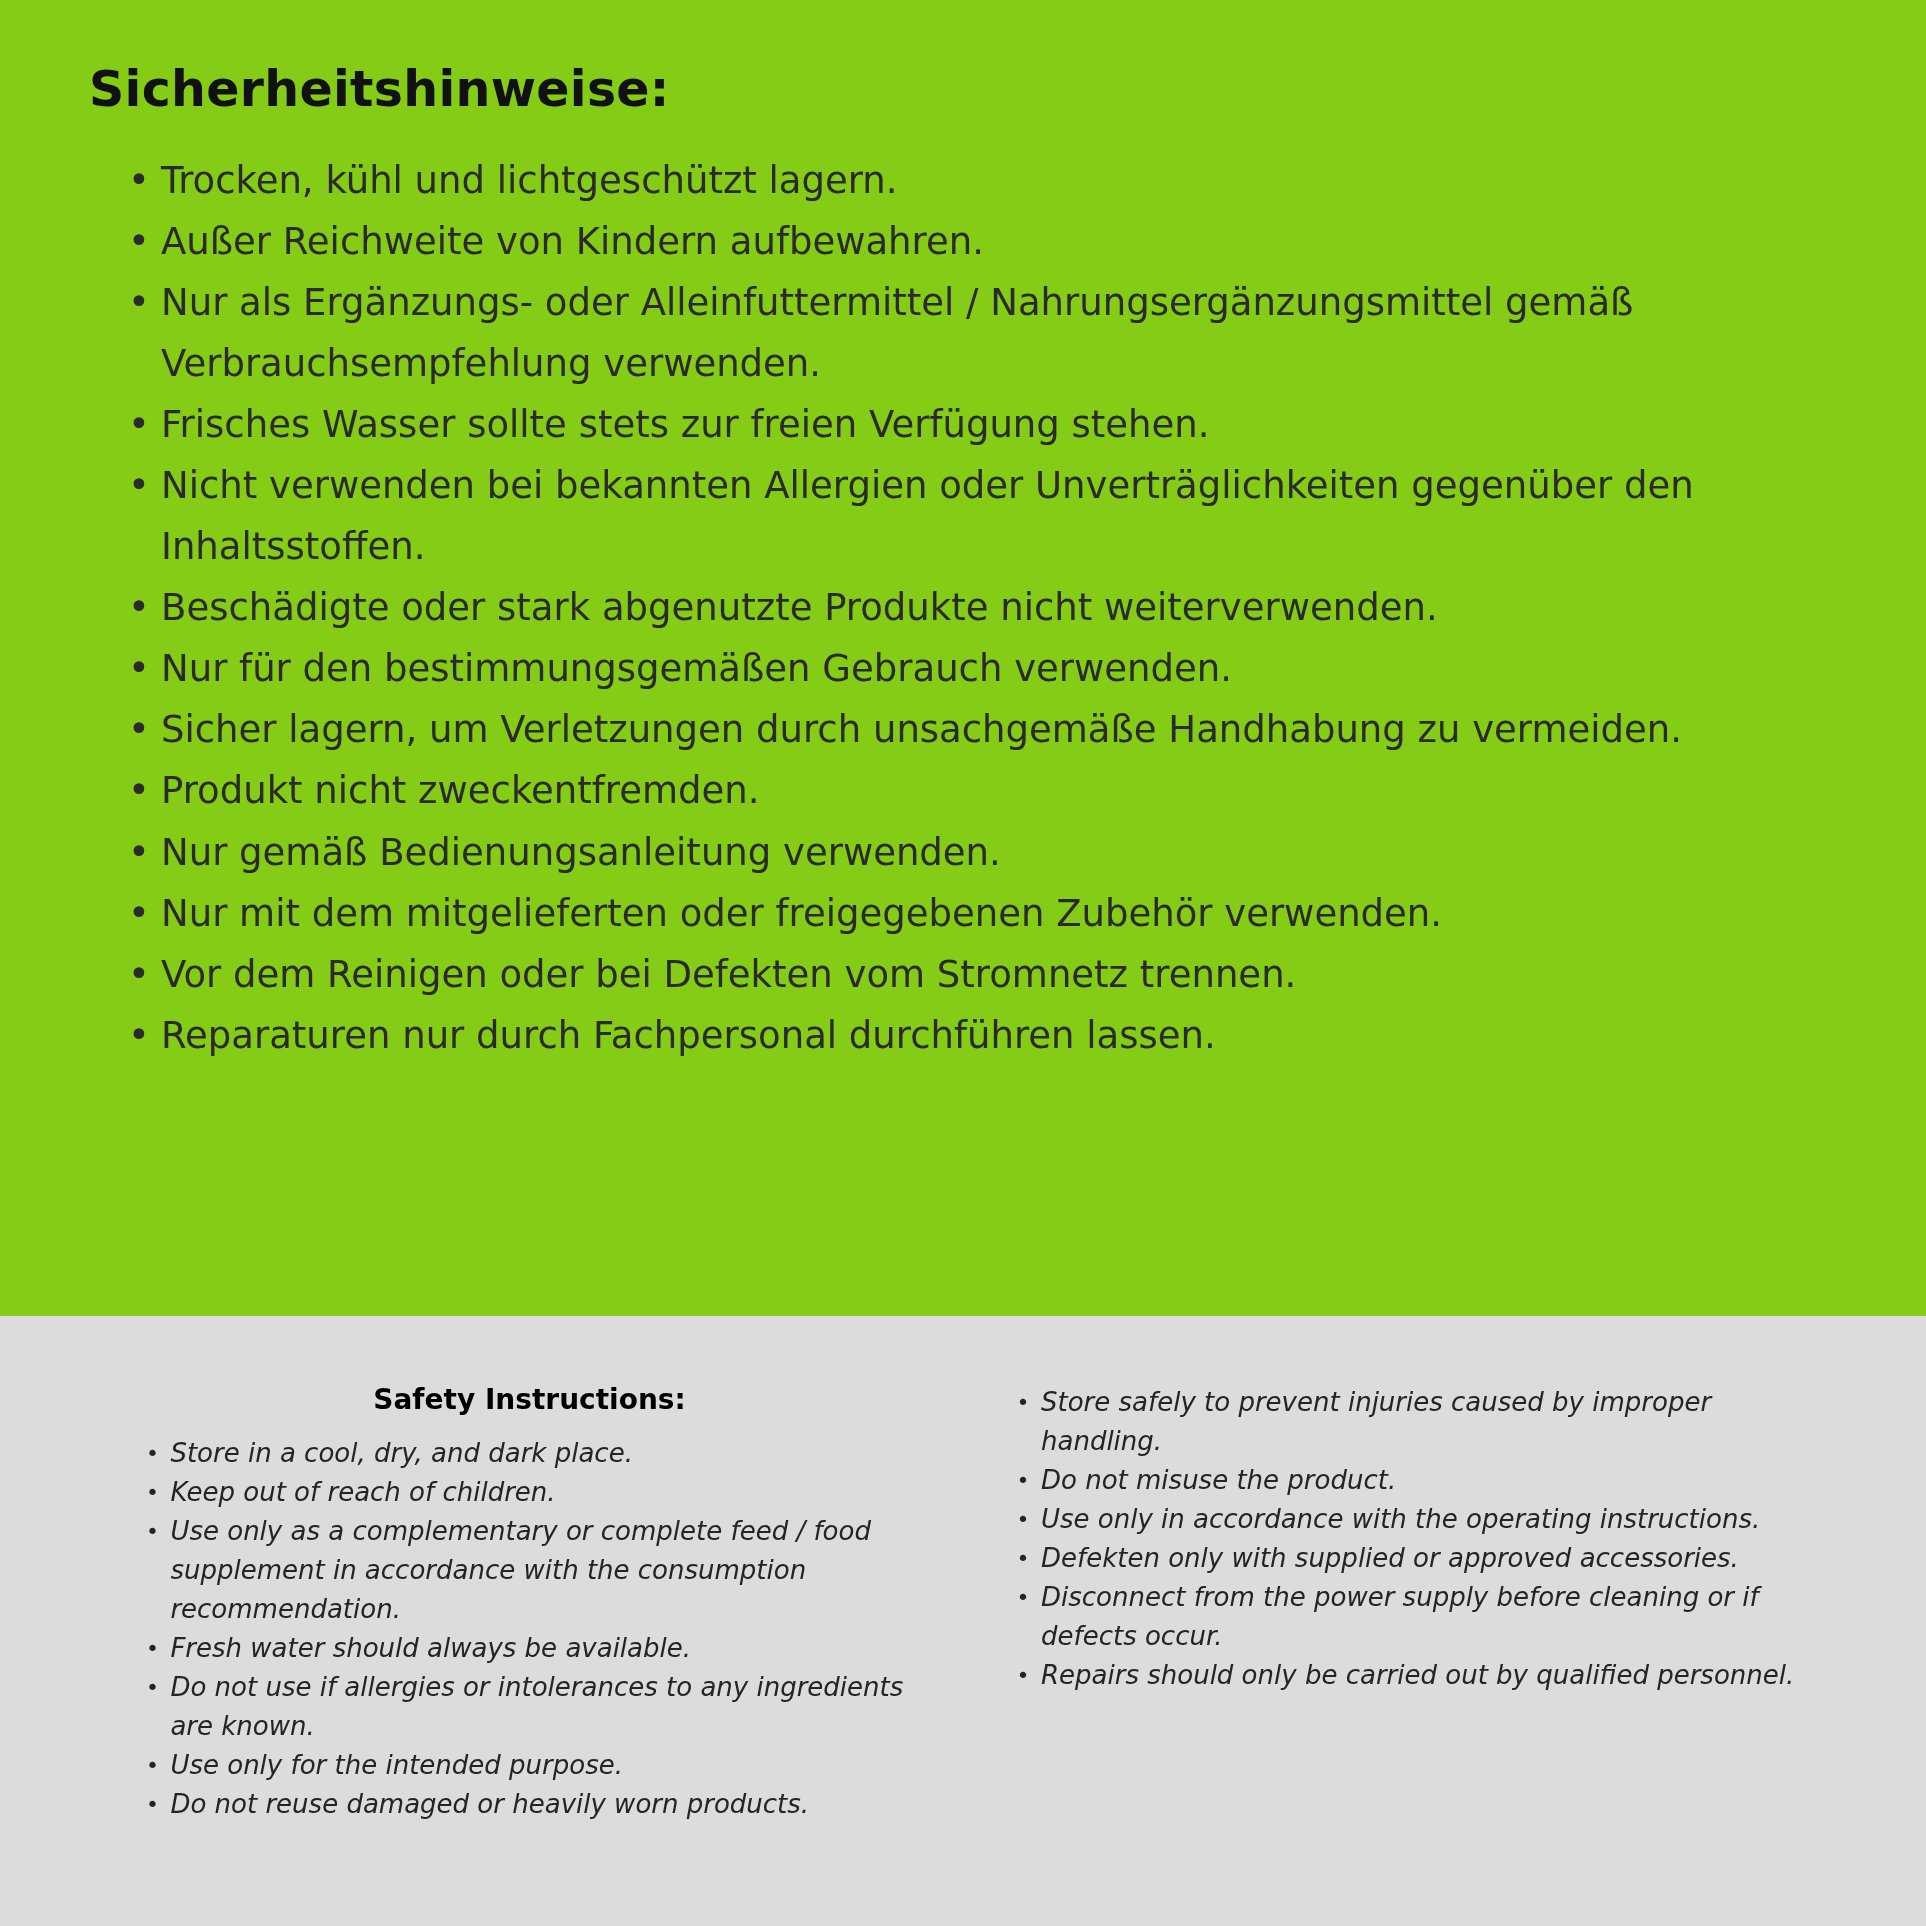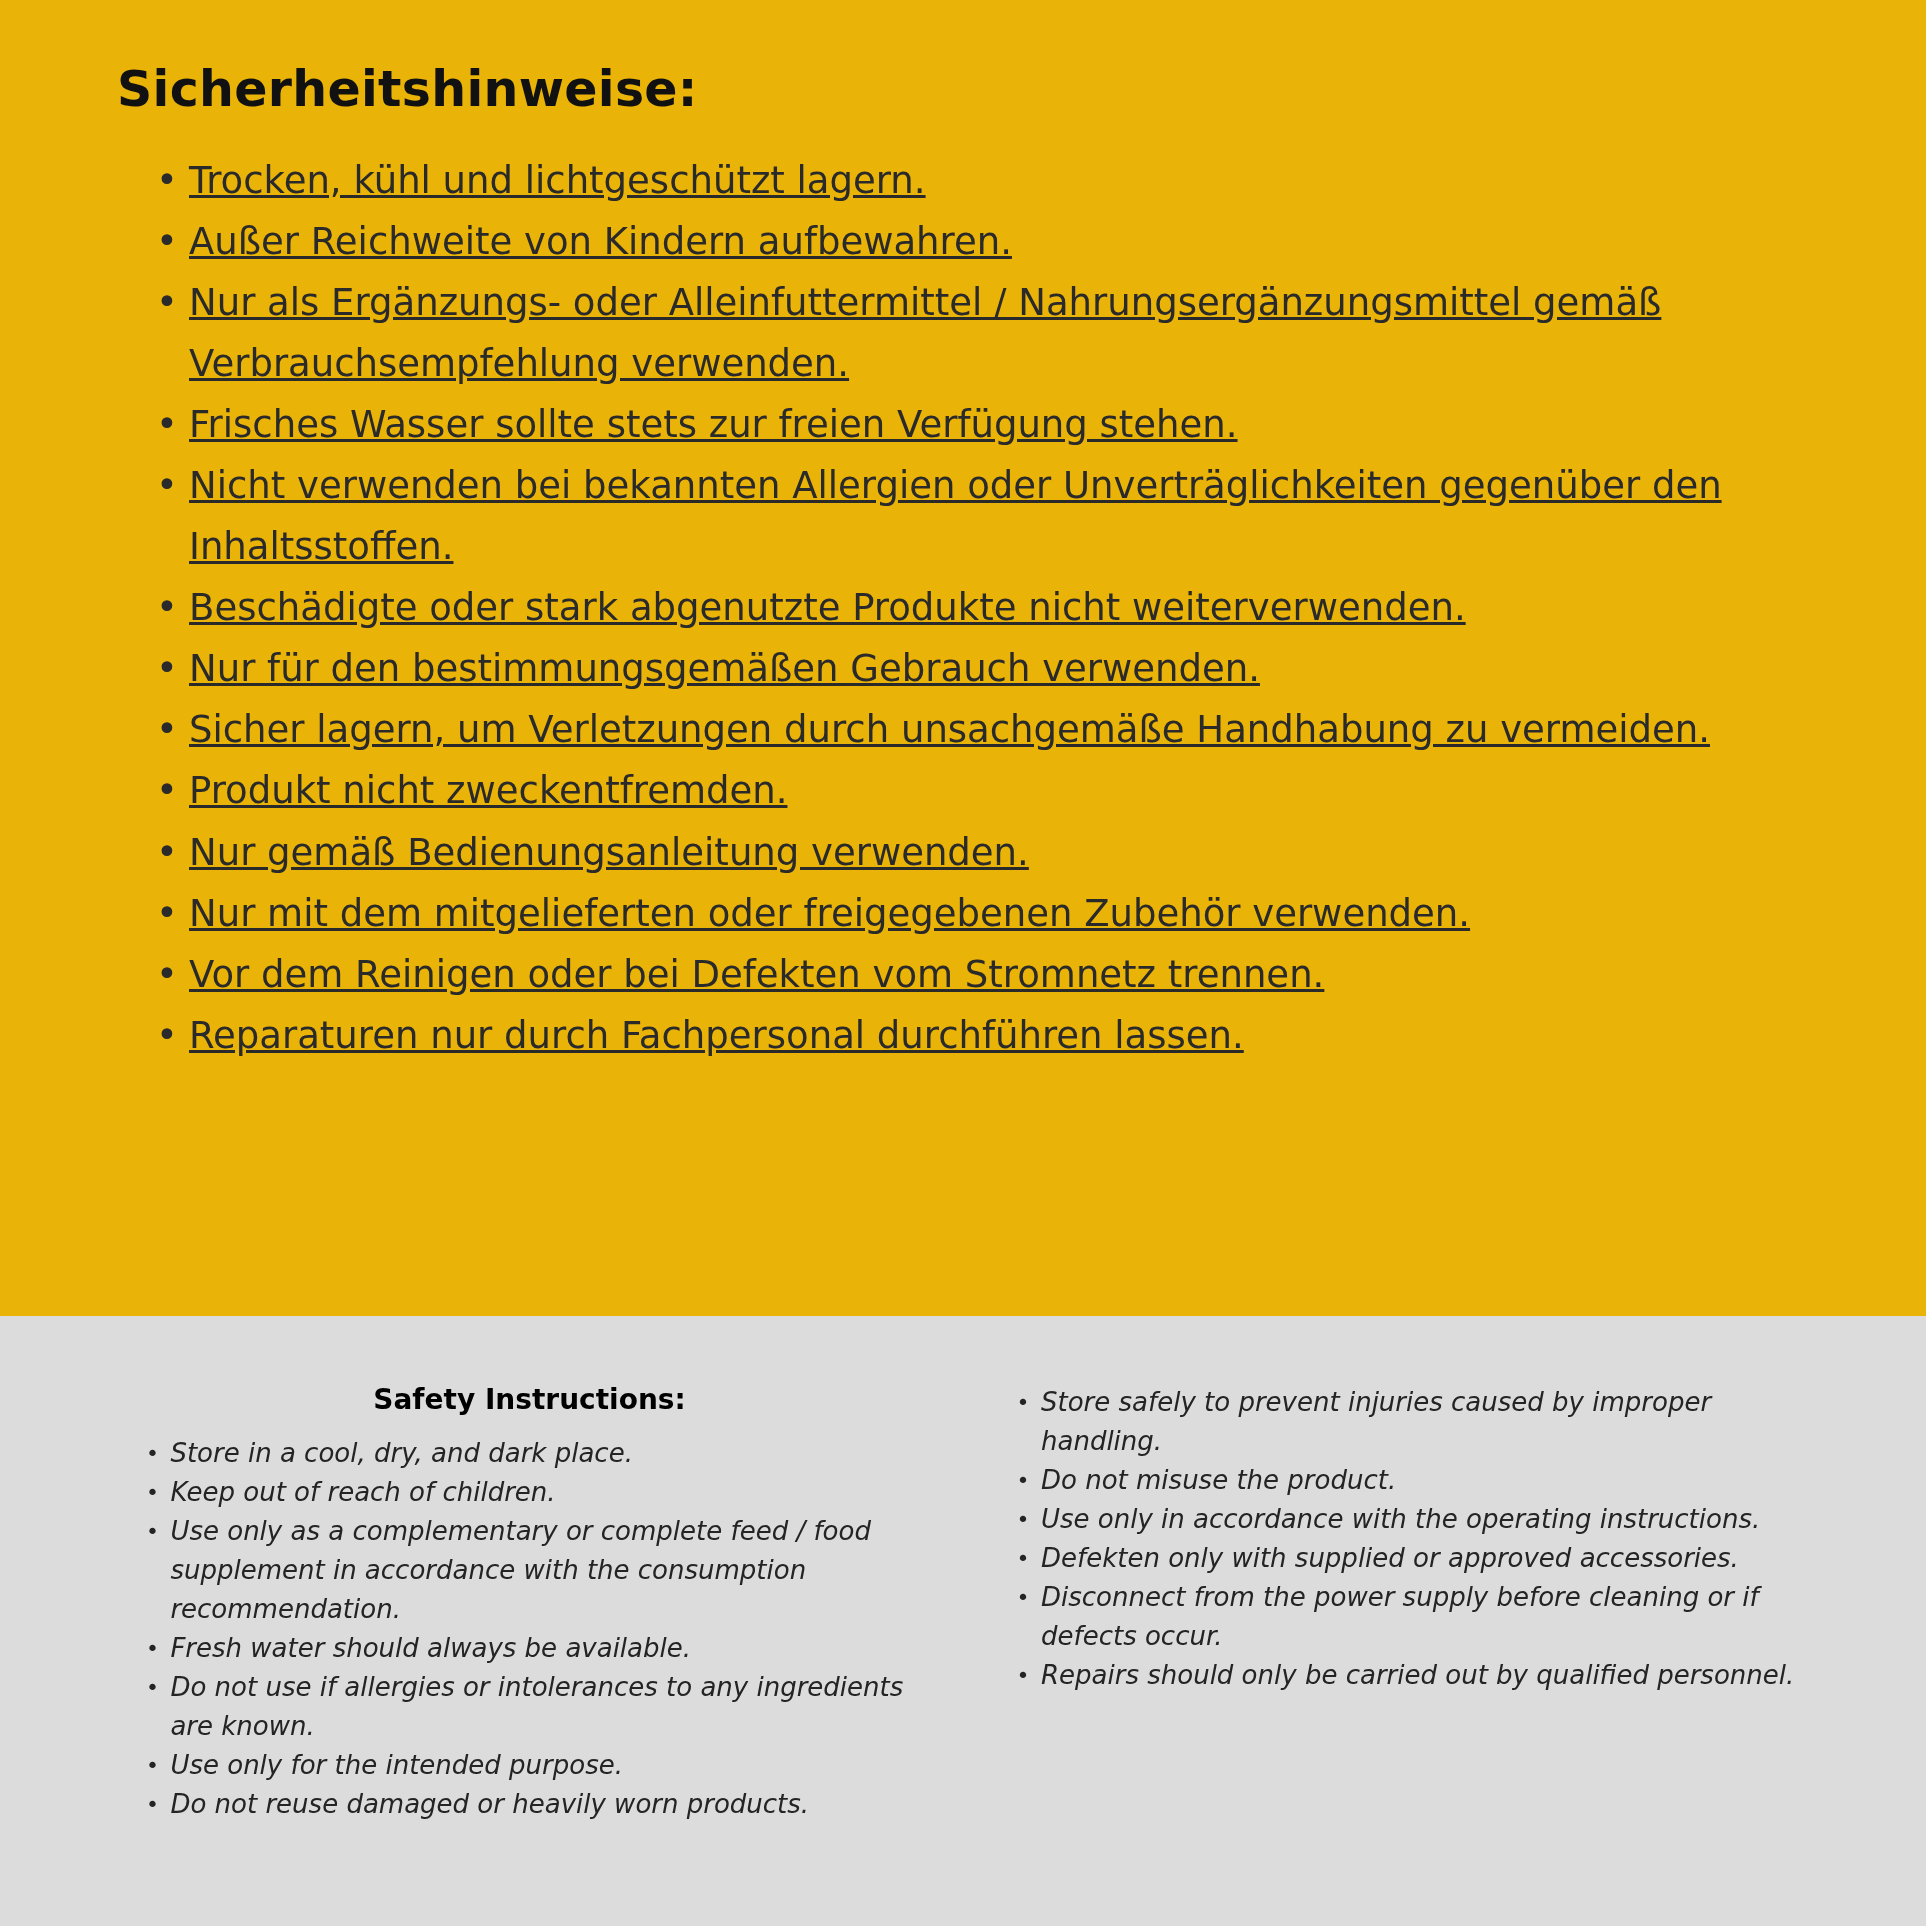--- a/index.html
+++ b/index.html
@@ -18,43 +18,42 @@
     height: 1926px;
     display: flex;
     flex-direction: column;
     overflow: hidden;
   }
 
   
   .german-section {
     box-sizing: border-box;
     height: 1316px;
-    padding: 61px 116px 0 117px;
-    background: #eab308;
+    padding: 61px 116px 0 89px;
+    background: #84cc16;
   }
   .german-title {
     margin: 0 0 32px 0;
     font-size: 49px;
     font-weight: bold;
     color: #111111;
     letter-spacing: 0.3px;
   }
   .german-list {
     list-style: none;
     margin: 0;
     padding: 0 0 0 35px;
     max-width: 1605px;
     font-size: 37px;
     line-height: 1.65;
     color: #2a2a2a;
   }
   .german-list li {
     position: relative;
     padding-left: 37px;
-    text-decoration: underline;
   }
   .german-list li::before {
     content: "\2022";
     position: absolute;
     left: 3.9px;
     color: #2a2a2a;
   }
 
   
   .english-section {

